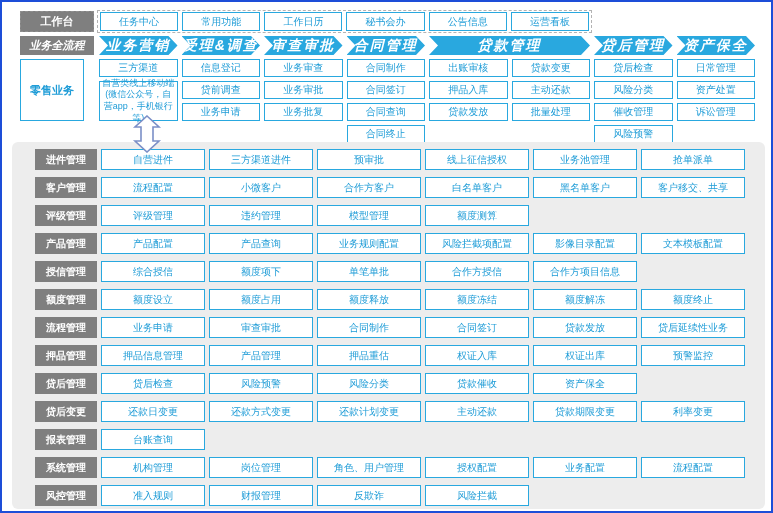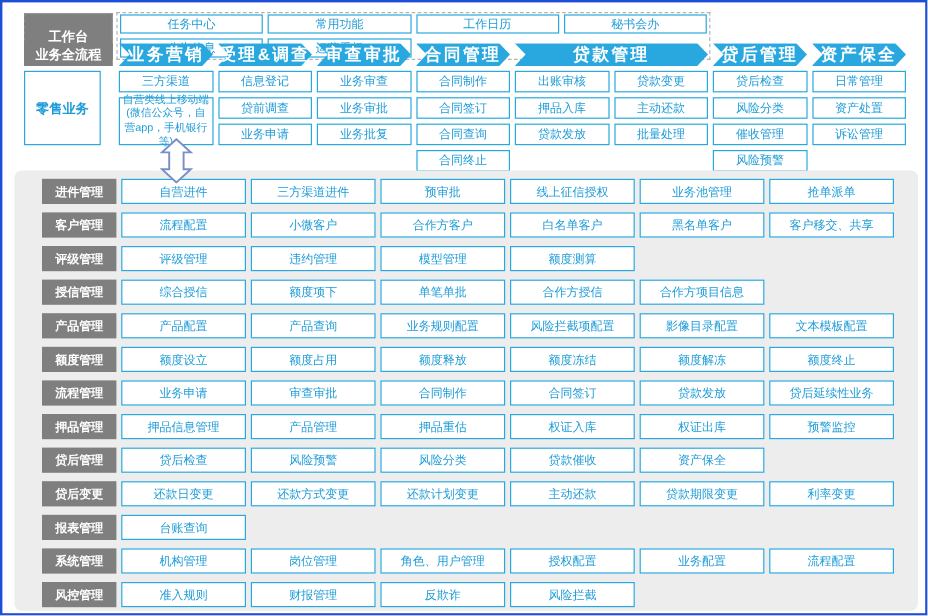--- a/index.html
+++ b/index.html
@@ -5,30 +5,30 @@
   html,body { margin:0; padding:0; background:#ffffff; }
   body { font-family:"Liberation Sans","DejaVu Sans",sans-serif; }
   .page {
     position:relative; width:773px; height:513px; box-sizing:border-box;
     border:2px solid #1d4ed8; background:#ffffff; overflow:hidden;
   }
   
   .top { position:relative; padding:8px 0 0 18px; }
   .tgrid { display:grid; grid-template-columns:77px repeat(8,82.5px); }
   .row1 { height:23px; }
-  .row2 { height:19px; margin-top:3px; }
+  .row2 { height:19px; margin-top:3px;font-style:italic; }
   .row3 { margin-top:4px; }
   .glabel {
     background:#7f7f7f; color:#ffffff; font-size:11px; font-weight:bold;
     display:flex; align-items:center; justify-content:center; margin-right:3px;
   }
   .row1 .glabel { margin:1px 3px 1px 0; border:1px dashed #8f8f8f; box-sizing:border-box; }
   .toolbar {
     grid-column:2 / span 6; border:1px dashed #b3b3b3; box-sizing:border-box;
-    display:grid; grid-template-columns:repeat(4,1fr); gap:4px; padding:1px 2px;
+    display:grid; grid-template-columns:repeat(6,1fr); gap:4px; padding:1px 2px;
   }
   .btn {
     background:#ffffff; border:1px solid #29a8df; color:#1e9cd7;
     font-size:10px; display:flex; align-items:center; justify-content:center;
     box-sizing:border-box; text-align:center;
   }
   .chev {
     background:#29a8df; color:#ffffff; font-size:14px; font-weight:bold;
     display:flex; align-items:center; justify-content:center; margin:0 2px;
     letter-spacing:2px;
@@ -158,37 +158,37 @@
         <div class="btn mbtn">客户移交、共享</div>
       </div>
       <div class="mrow">
         <div class="mlabel">评级管理</div>
         <div class="btn mbtn">评级管理</div>
         <div class="btn mbtn">违约管理</div>
         <div class="btn mbtn">模型管理</div>
         <div class="btn mbtn">额度测算</div>
       </div>
       <div class="mrow">
-        <div class="mlabel">授信管理</div>
-        <div class="btn mbtn">综合授信</div>
-        <div class="btn mbtn">额度项下</div>
-        <div class="btn mbtn">单笔单批</div>
-        <div class="btn mbtn">合作方授信</div>
-        <div class="btn mbtn">合作方项目信息</div>
-      </div>
-      <div class="mrow">
         <div class="mlabel">产品管理</div>
         <div class="btn mbtn">产品配置</div>
         <div class="btn mbtn">产品查询</div>
         <div class="btn mbtn">业务规则配置</div>
         <div class="btn mbtn">风险拦截项配置</div>
         <div class="btn mbtn">影像目录配置</div>
         <div class="btn mbtn">文本模板配置</div>
       </div>
       <div class="mrow">
+        <div class="mlabel">授信管理</div>
+        <div class="btn mbtn">综合授信</div>
+        <div class="btn mbtn">额度项下</div>
+        <div class="btn mbtn">单笔单批</div>
+        <div class="btn mbtn">合作方授信</div>
+        <div class="btn mbtn">合作方项目信息</div>
+      </div>
+      <div class="mrow">
         <div class="mlabel">额度管理</div>
         <div class="btn mbtn">额度设立</div>
         <div class="btn mbtn">额度占用</div>
         <div class="btn mbtn">额度释放</div>
         <div class="btn mbtn">额度冻结</div>
         <div class="btn mbtn">额度解冻</div>
         <div class="btn mbtn">额度终止</div>
       </div>
       <div class="mrow">
         <div class="mlabel">流程管理</div>

